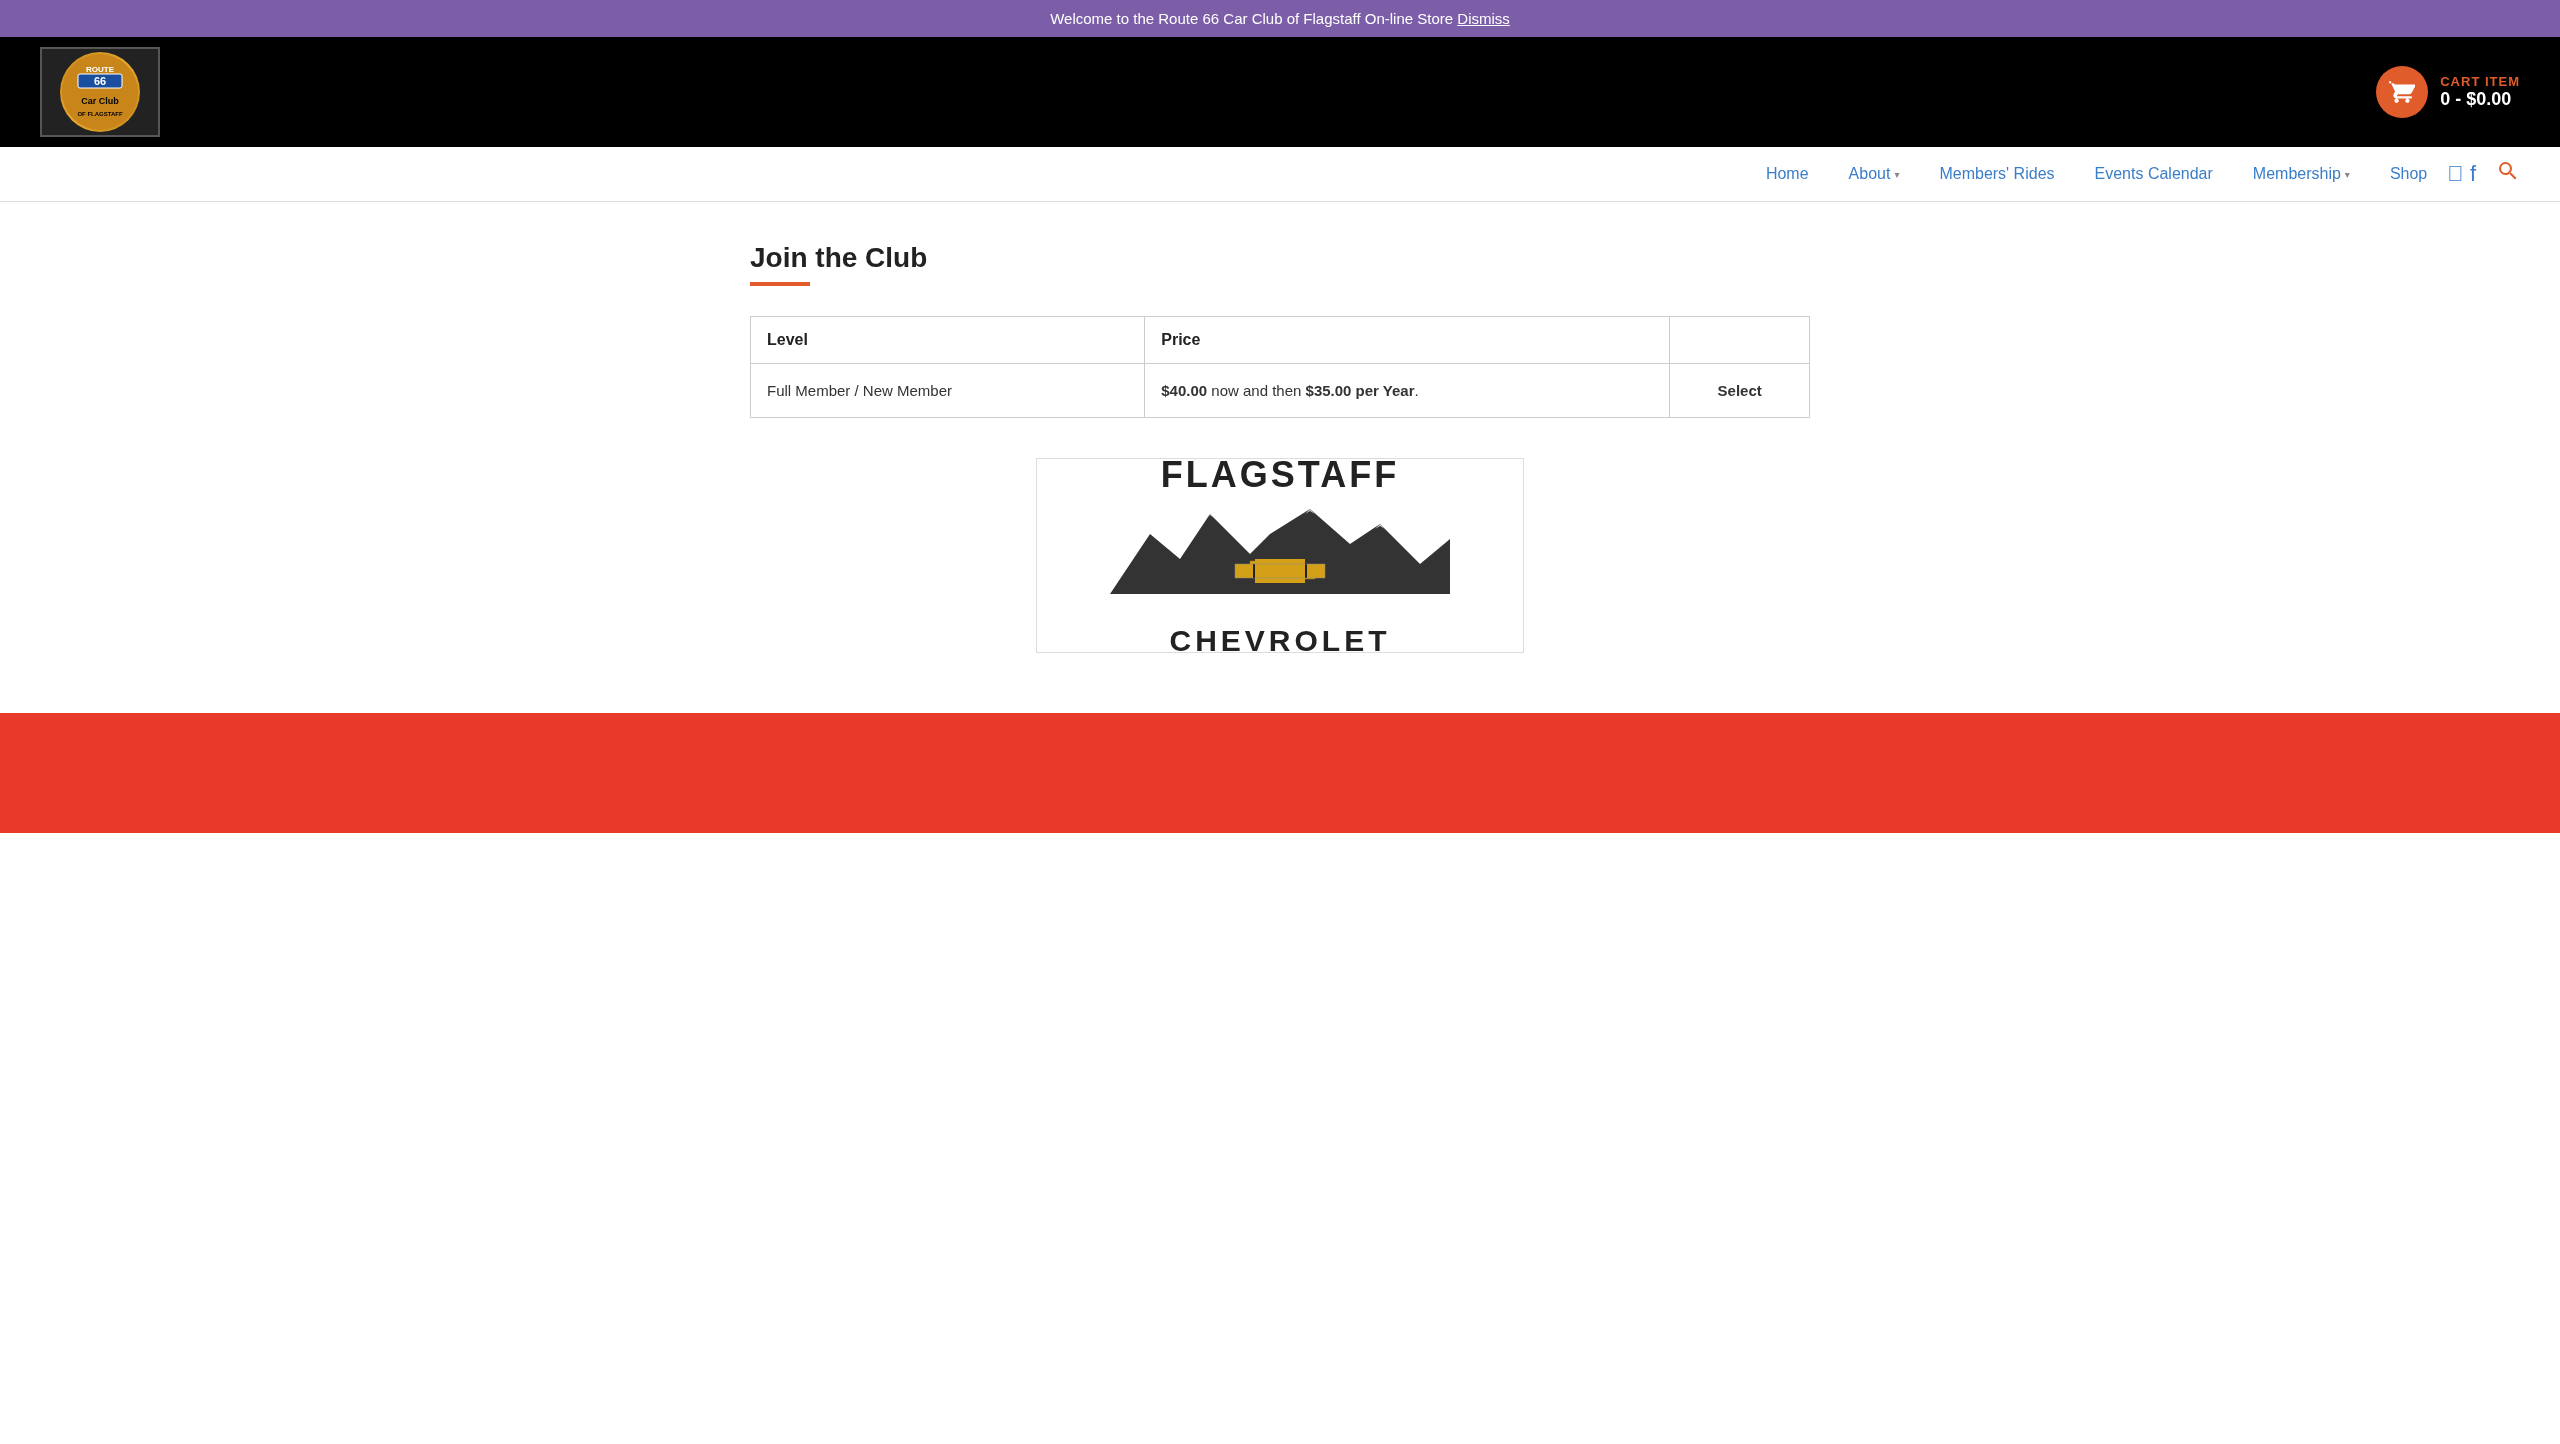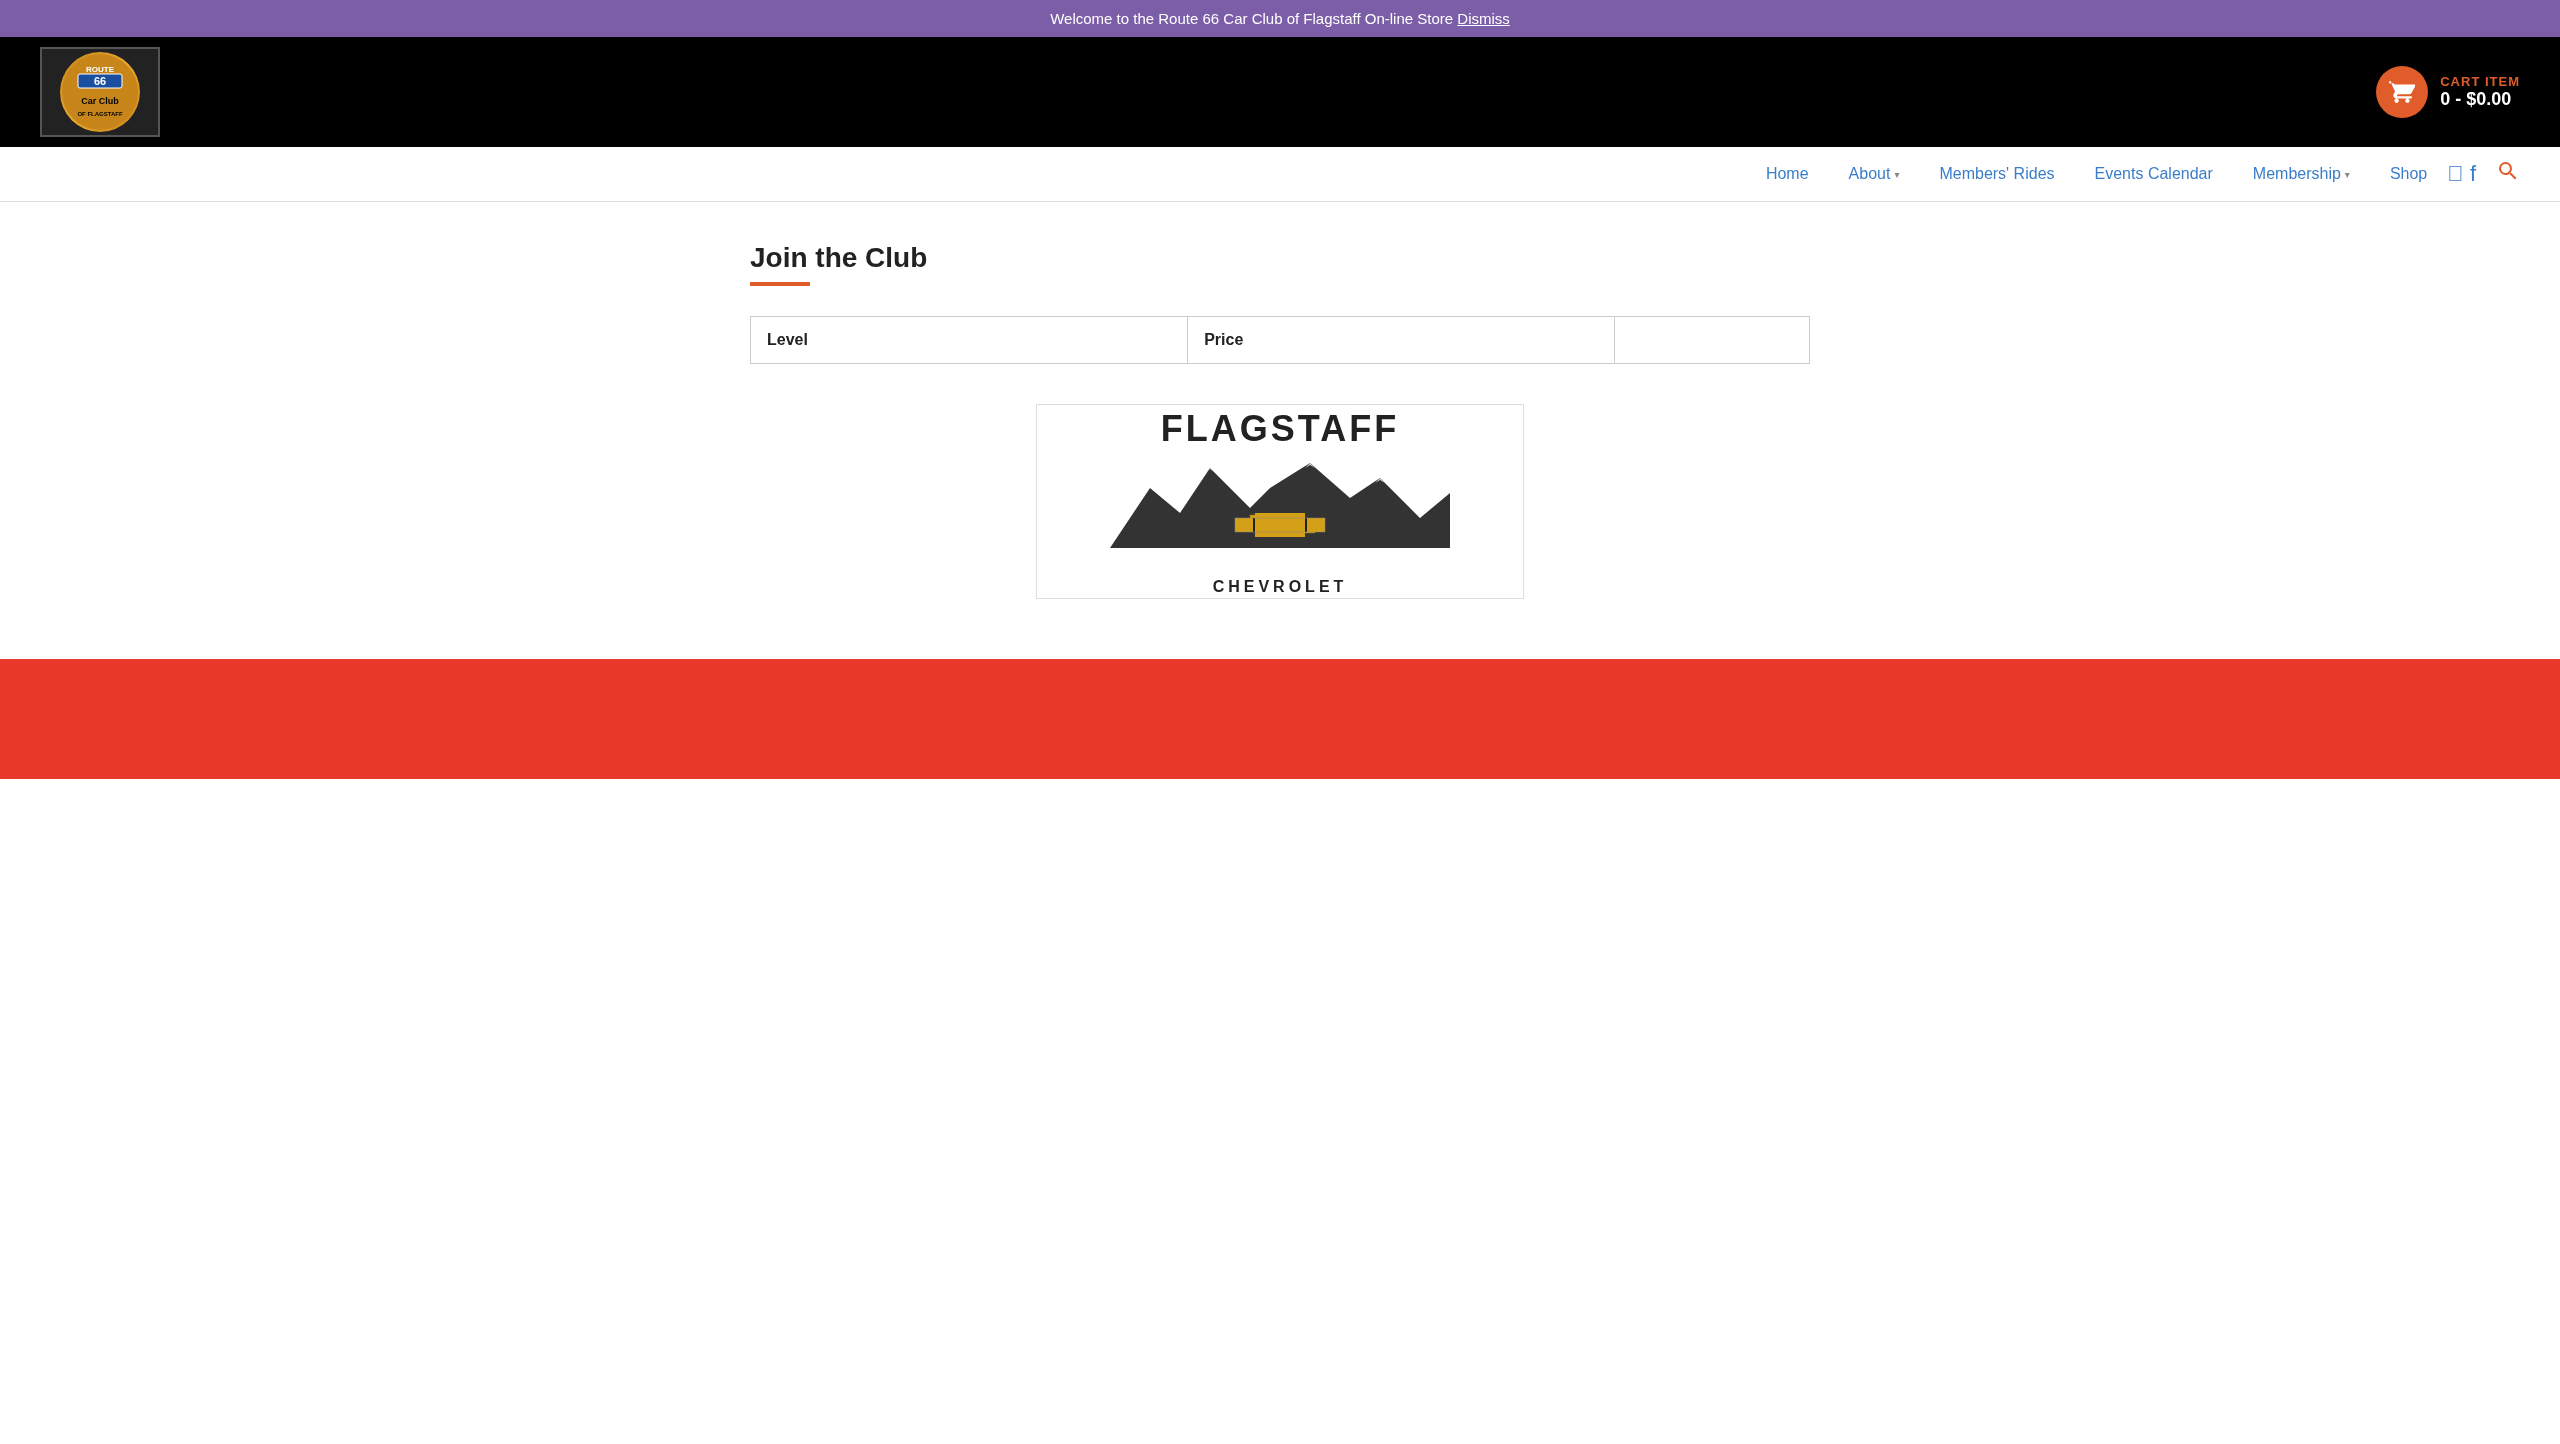--- a/index.html
+++ b/index.html
@@ -218,21 +218,21 @@
       letter-spacing: 3px;
       color: #222;
     }
     
     .mountain-area {
       display: flex;
       align-items: flex-end;
       gap: 0;
     }
     .chevrolet-text {
-      font-size: 16px;
+      font-size: 30px;
       font-weight: 900;
       letter-spacing: 4px;
       color: #222;
       margin-top: 22px;
     }
 
     
     .footer-red {
       background: #e8392a;
       min-height: 120px;
@@ -325,20 +325,29 @@
 
   <table class="membership-table">
     <thead>
       <tr>
         <th>Level</th>
         <th>Price</th>
         <th></th>
       </tr>
     </thead>
     <tbody>
+      <tr>
+        <td>Full Member / New Member</td>
+        <td>
+          <span class="price-amount">$40.00</span><span> now and then </span><strong>$35.00 per Year</strong><span>.</span>
+        </td>
+        <td>
+          <button class="select-btn">Select</button>
+        </td>
+      </tr>
     </tbody>
   </table>
 
   <div class="sponsor-area">
     <div class="sponsor-box">
       <div class="flagstaff-text">FLAGSTAFF</div>
 
       <div class="mountain-area">
         <svg viewBox="0 0 340 90" width="340" height="90" xmlns="http://www.w3.org/2000/svg">
 

